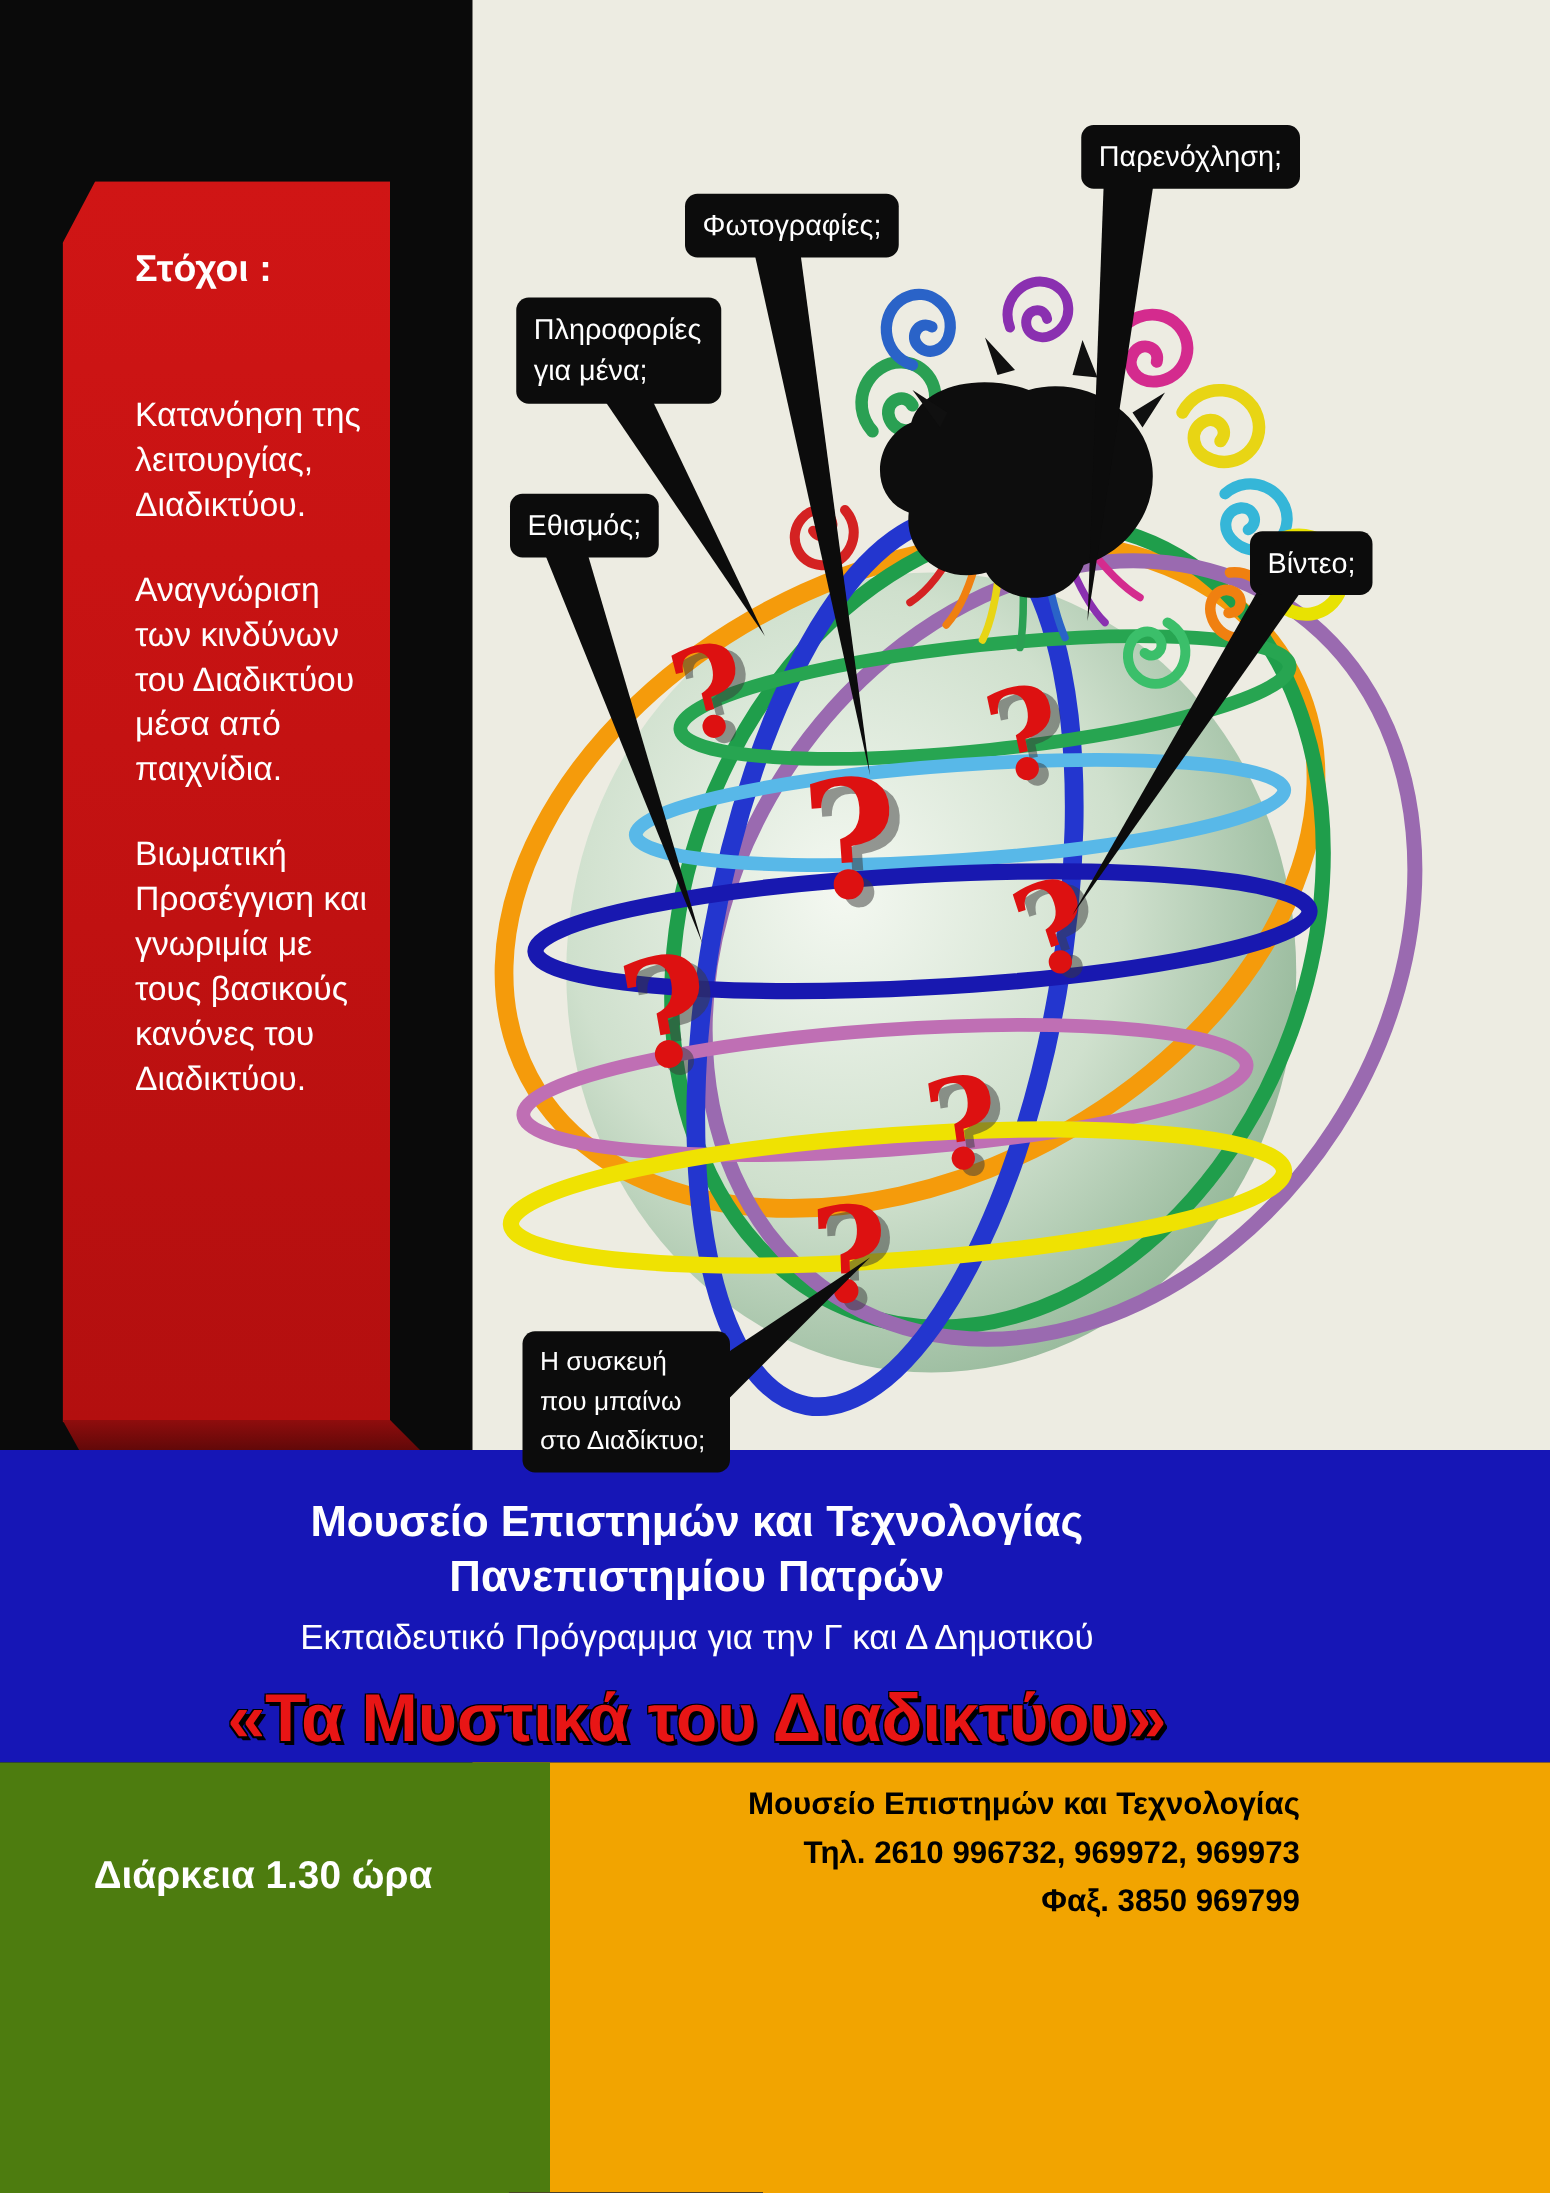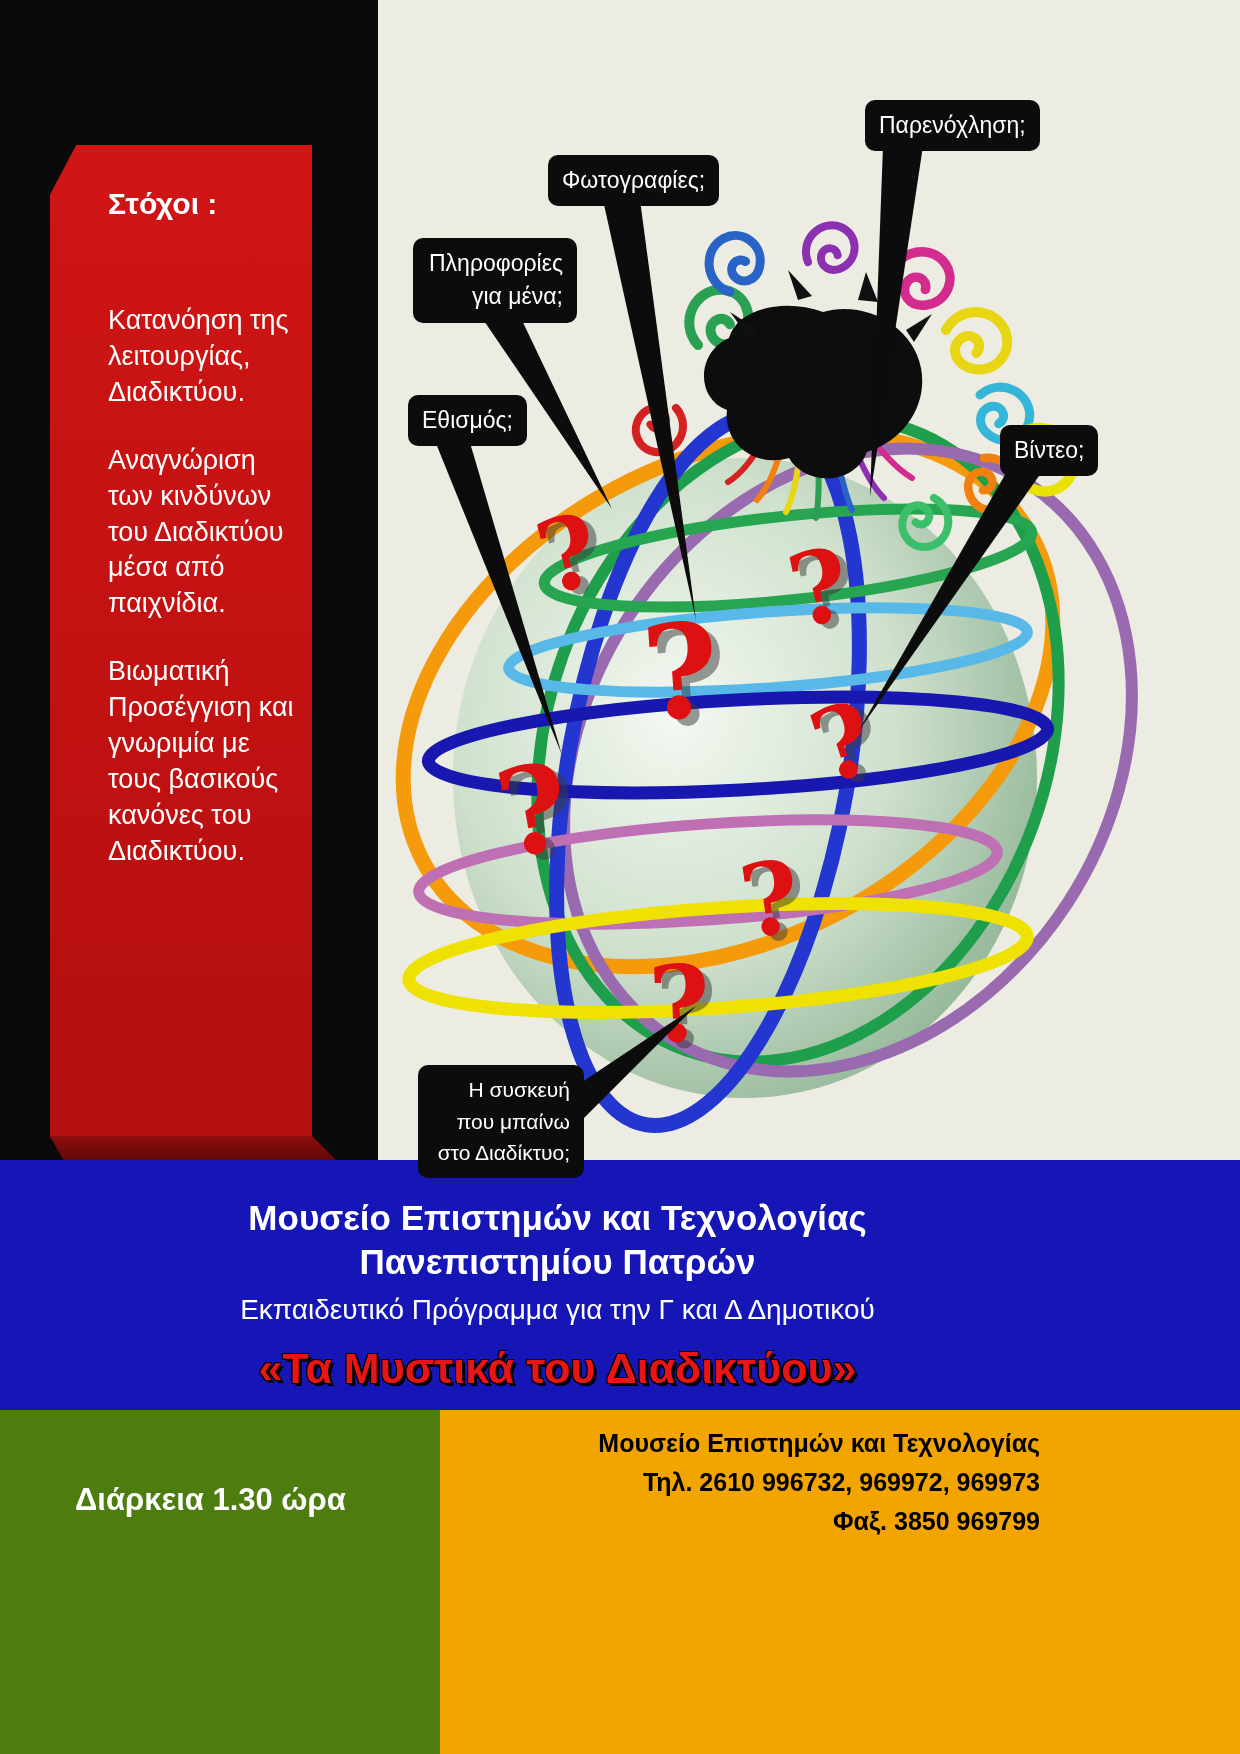--- a/index.html
+++ b/index.html
@@ -18,40 +18,40 @@
     position:absolute;left:50px;top:145px;width:262px;height:993px;
     background:linear-gradient(180deg,#d01515 0%,#c01111 60%,#b30f0f 100%);
     clip-path:polygon(0 5%,10% 0,100% 0,100% 100%,0 100%);
   }
   .ribbon-base{
     position:absolute;left:50px;top:1136px;width:288px;height:26px;
     background:linear-gradient(180deg,#8f0d0d,#5e0808);
     clip-path:polygon(0 0,91% 0,100% 100%,5% 100%);
   }
   .goals{position:absolute;left:58px;top:38px;width:196px;color:#fff;}
-  .goals-heading{font-size:30px;font-weight:bold;margin:4px 0 82px 0;}
+  .goals-heading{font-size:30px;font-weight:bold;margin:16px 0 82px 0;}
   .goal{font-size:27px;line-height:1.33;margin:0 0 32px 0;}
   
   .callout{
     position:absolute;background:#0c0c0c;color:#fff;border-radius:10px;
-    font-size:23px;line-height:1.45;padding:9px 14px;z-index:5;text-align:right;
+    font-size:23px;line-height:1.45;padding:9px 14px;z-index:5;
   }
   .nowrap{white-space:nowrap;}
   .co-0{left:865px;top:100px;}
   .co-1{left:548px;top:155px;}
   .co-2{left:413px;top:238px;width:136px;}
   .co-3{left:408px;top:395px;}
   .co-4{left:1000px;top:425px;}
   .co-5{left:418px;top:1065px;width:138px;font-size:21px;line-height:1.5;}
   
   .blue-inner{width:1115px;text-align:center;color:#fff;padding-top:36px;}
   .mline{font-size:35px;font-weight:bold;line-height:1.25;}
   .mline3{font-size:28px;margin-top:10px;}
   .mtitle{
-    font-size:43px;font-weight:bold;color:#e81515;margin-top:18px;
+    font-size:54px;font-weight:bold;color:#e81515;margin-top:18px;
     text-shadow:3px 3px 0 #000,-1px -1px 0 #000,1px -1px 0 #000,-1px 1px 0 #000;
   }
   
   .duration{position:absolute;left:75px;top:72px;color:#fff;font-size:31px;font-weight:bold;}
   .contact{padding:14px 200px 0 0;text-align:right;color:#000;font-weight:bold;font-size:25px;line-height:1.55;}
   
   .qm{font-family:"DejaVu Serif", serif;font-weight:bold;}
 </style>
 </head>
 <body>

